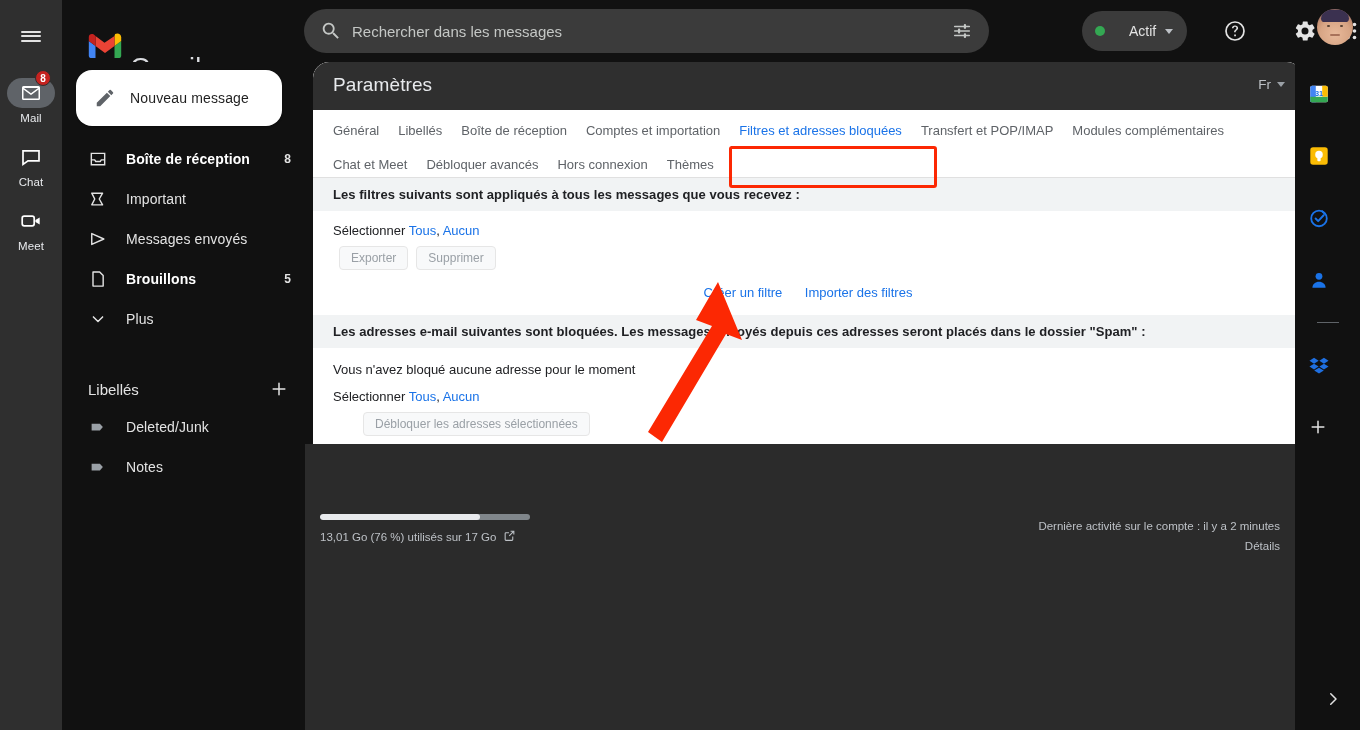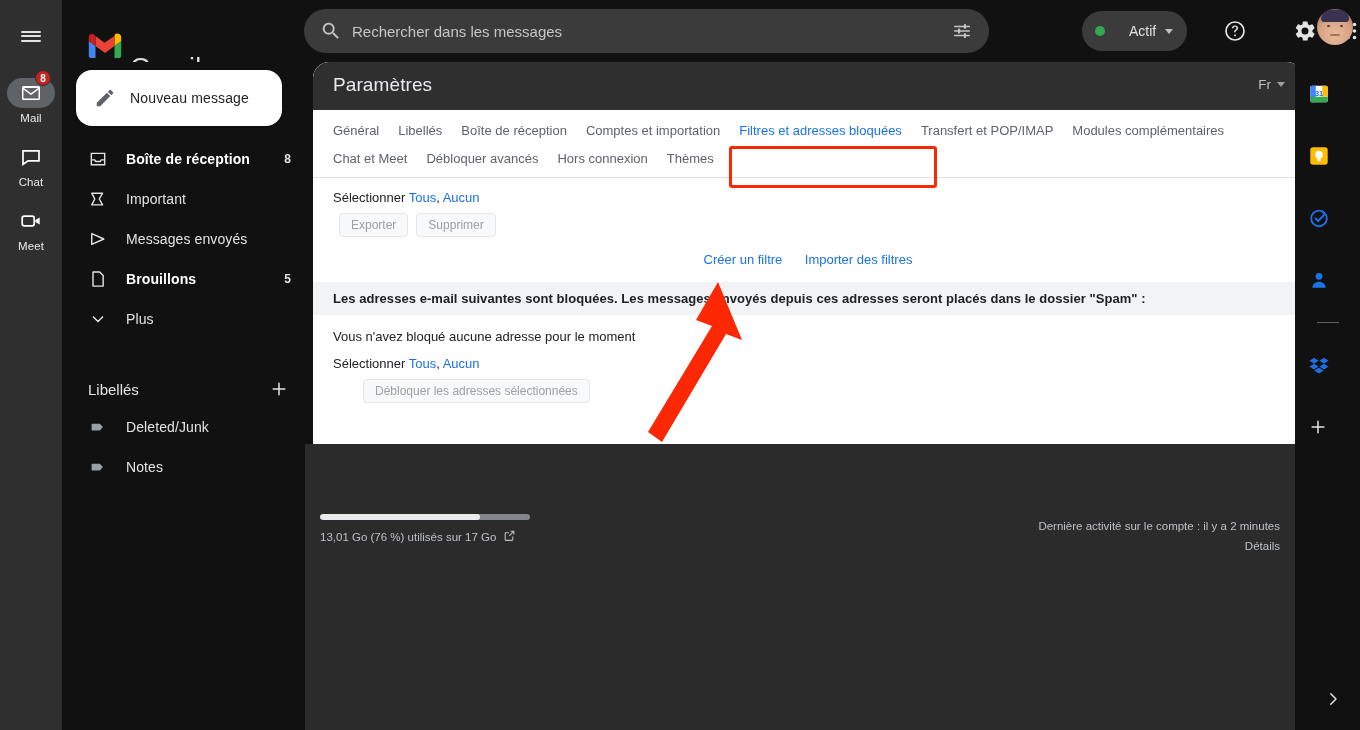--- a/index.html
+++ b/index.html
@@ -100,21 +100,21 @@
   }
   .settings-head { height: 48px; background: #2f2f2f; position: relative; border-radius: 16px 16px 0 0; }
   .settings-title { position: absolute; left: 20px; top: 12px; font-size: 19px; color: #e8eaed; letter-spacing: .1px; }
   .lang-pick { position: absolute; right: 18px; top: 15px; display: flex; align-items: center; gap: 6px; cursor: pointer; }
   .lang-txt { font-size: 13.5px; color: #bdc1c6; }
   .lang-caret { width: 0; height: 0; border-left: 4px solid transparent; border-right: 4px solid transparent; border-top: 5px solid #9aa0a6; }
 
   .tabs-area { position: relative; background: #ffffff; padding: 0 20px; height: 68px; border-bottom: 1px solid #e0e0e0; }
   .tabrow { display: flex; align-items: center; gap: 19px; height: 34px; }
   .tabrow.r1 { padding-top: 6px; }
-  .tabrow.r2 { height: 28px; }
+  .tabrow.r2 { height: 28px; align-items: flex-end; }
   .tab { font-size: 13px; color: #5f6368; cursor: pointer; white-space: nowrap; position: relative; }
   .tab.active { color: #1a73e8; }
   .tab.active::after {
     content: ""; position: absolute; left: -8px; right: -8px; bottom: -11px; height: 3px; background: #1a73e8;
   }
   .tab-highlight {
     position: absolute; left: 416px; top: 36px; width: 208px; height: 42px;
     border: 3px solid #fc2803; border-radius: 3px; pointer-events: none; z-index: 5;
   }
 
@@ -396,20 +396,21 @@
       </div>
       <div class="tabrow r2">
         <span class="tab">Chat et Meet</span>
         <span class="tab">Débloquer avancés</span>
         <span class="tab">Hors connexion</span>
         <span class="tab">Thèmes</span>
       </div>
       <div class="tab-highlight"></div>
     </div>
 
+    <div class="sect-head">Les filtres suivants sont appliqués à tous les messages que vous recevez :</div>
     <div class="sect-body">
       <div class="select-line">
         <span>Sélectionner</span>
         <span class="blue-link">Tous</span><span>,</span>
         <span class="blue-link">Aucun</span>
       </div>
       <div class="btn-row">
         <button class="gbtn">Exporter</button>
         <button class="gbtn">Supprimer</button>
       </div>

